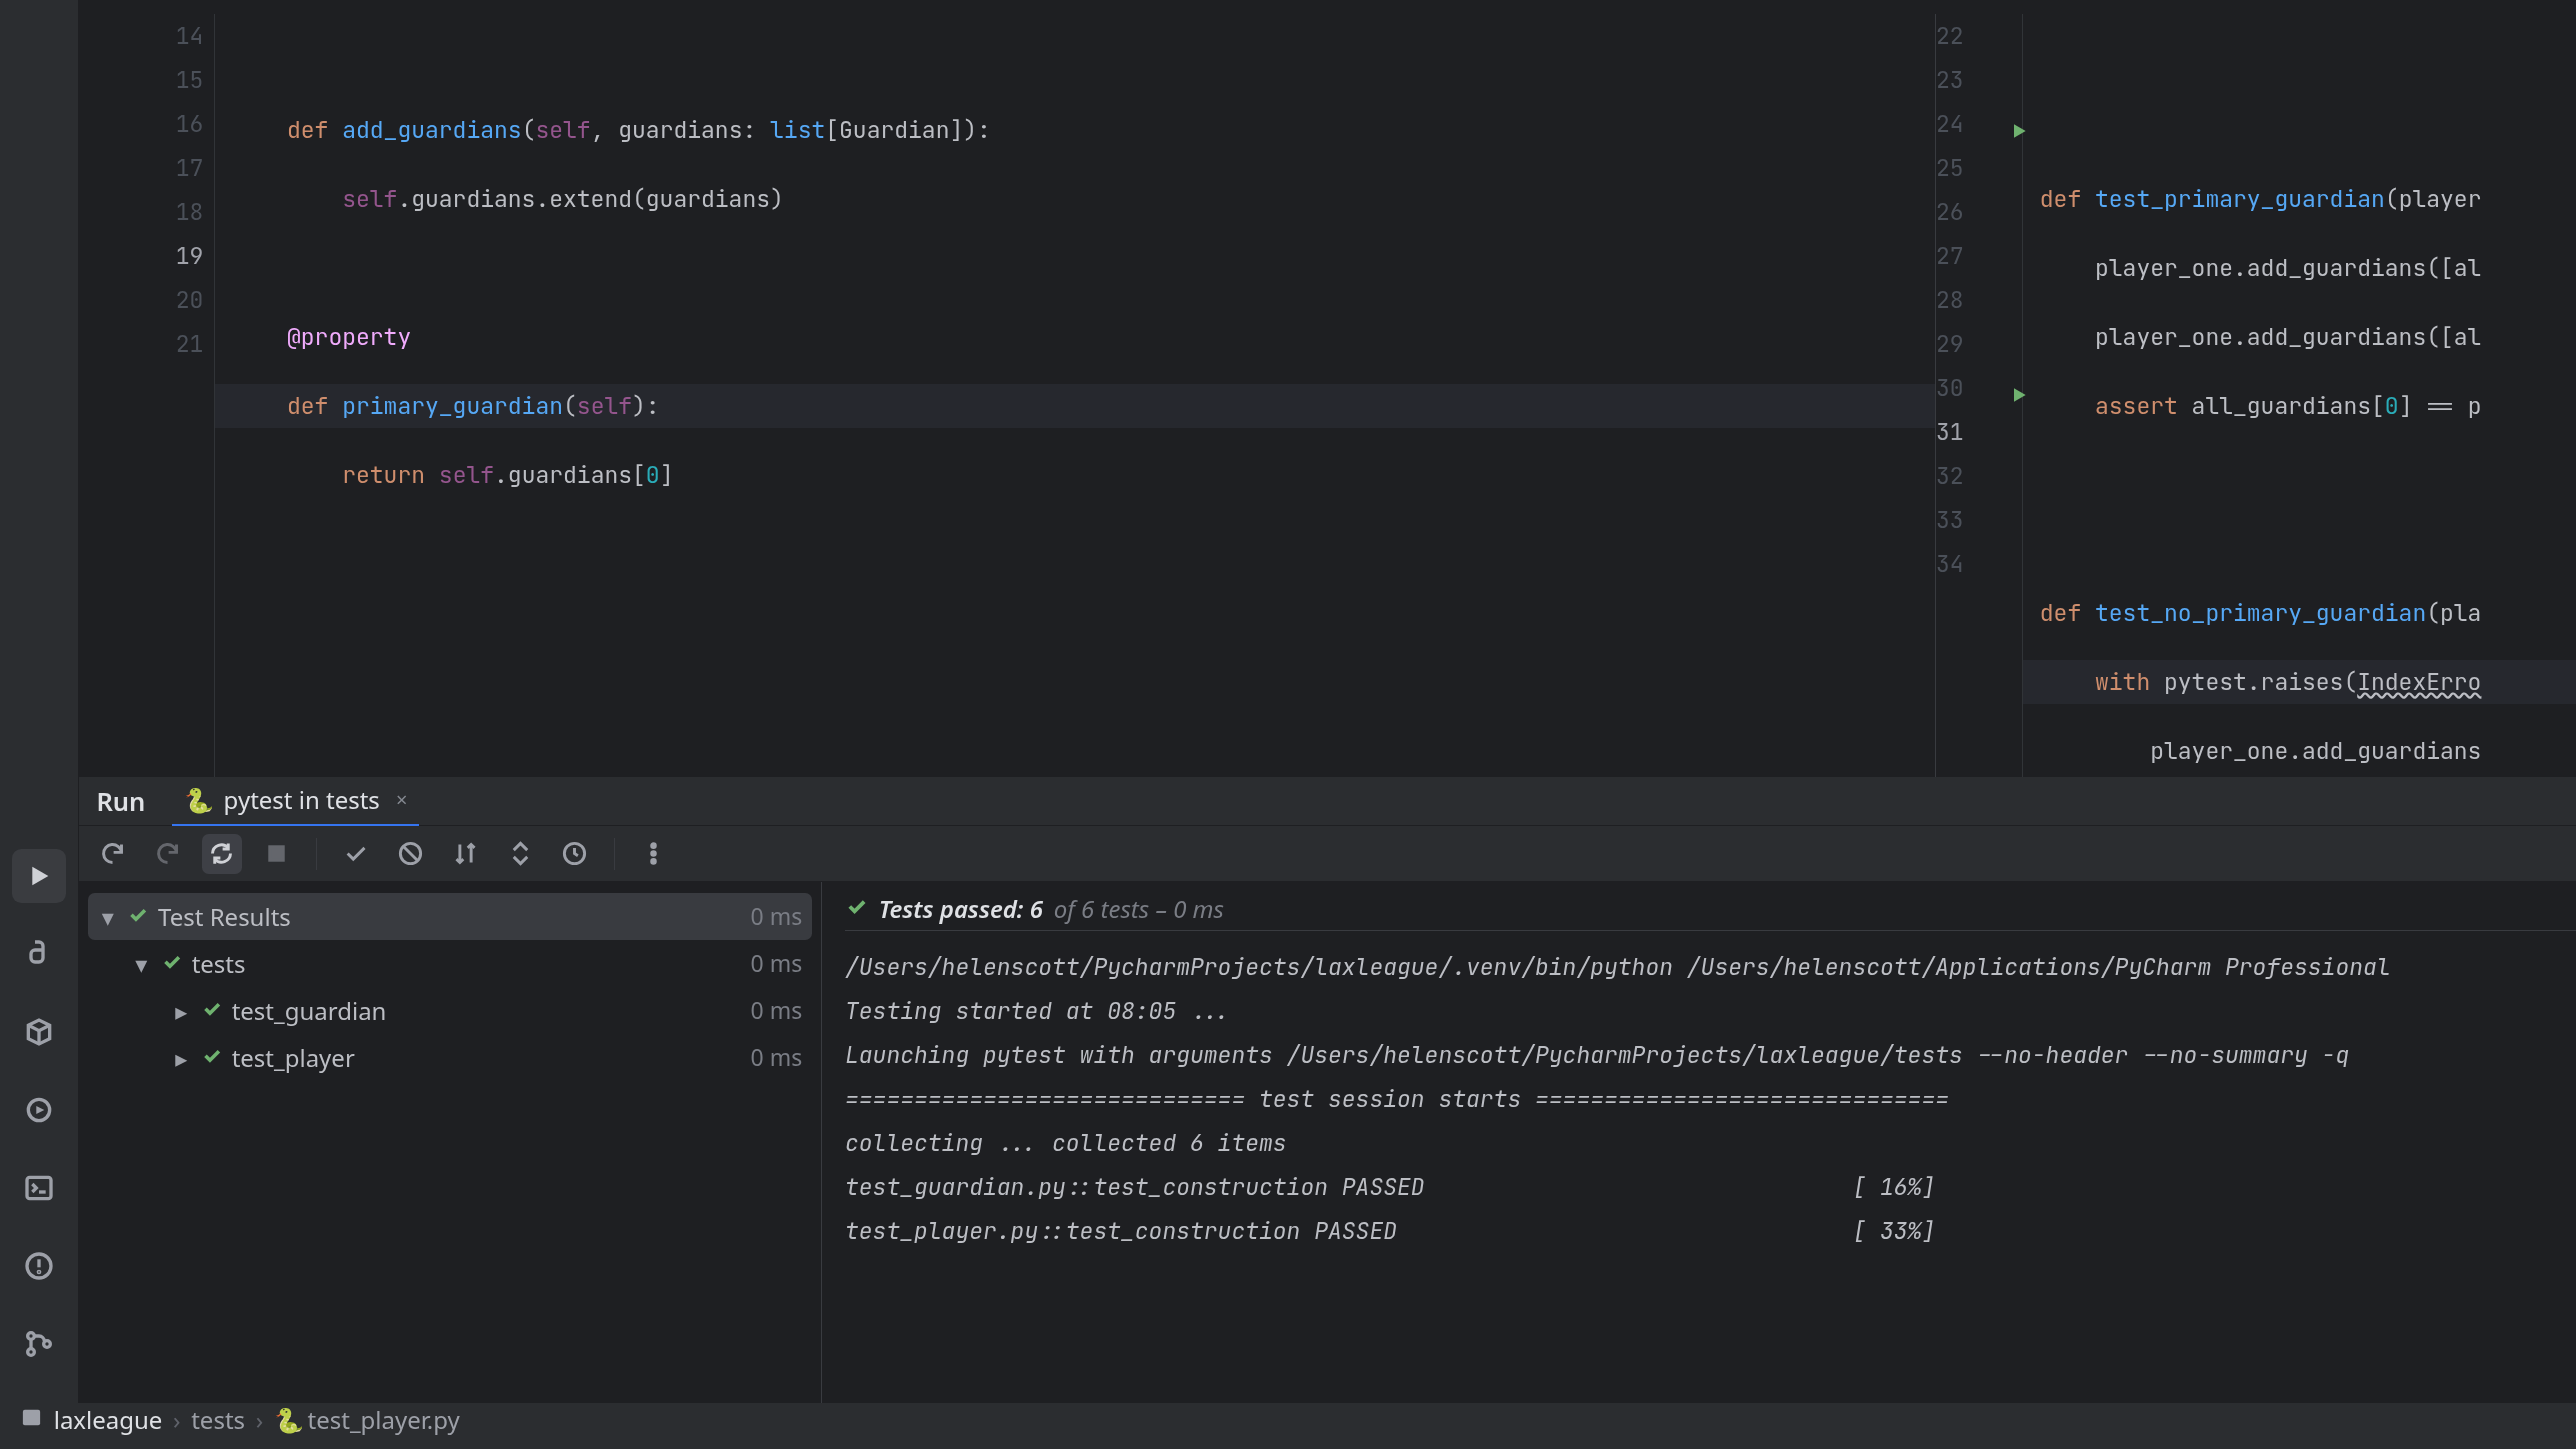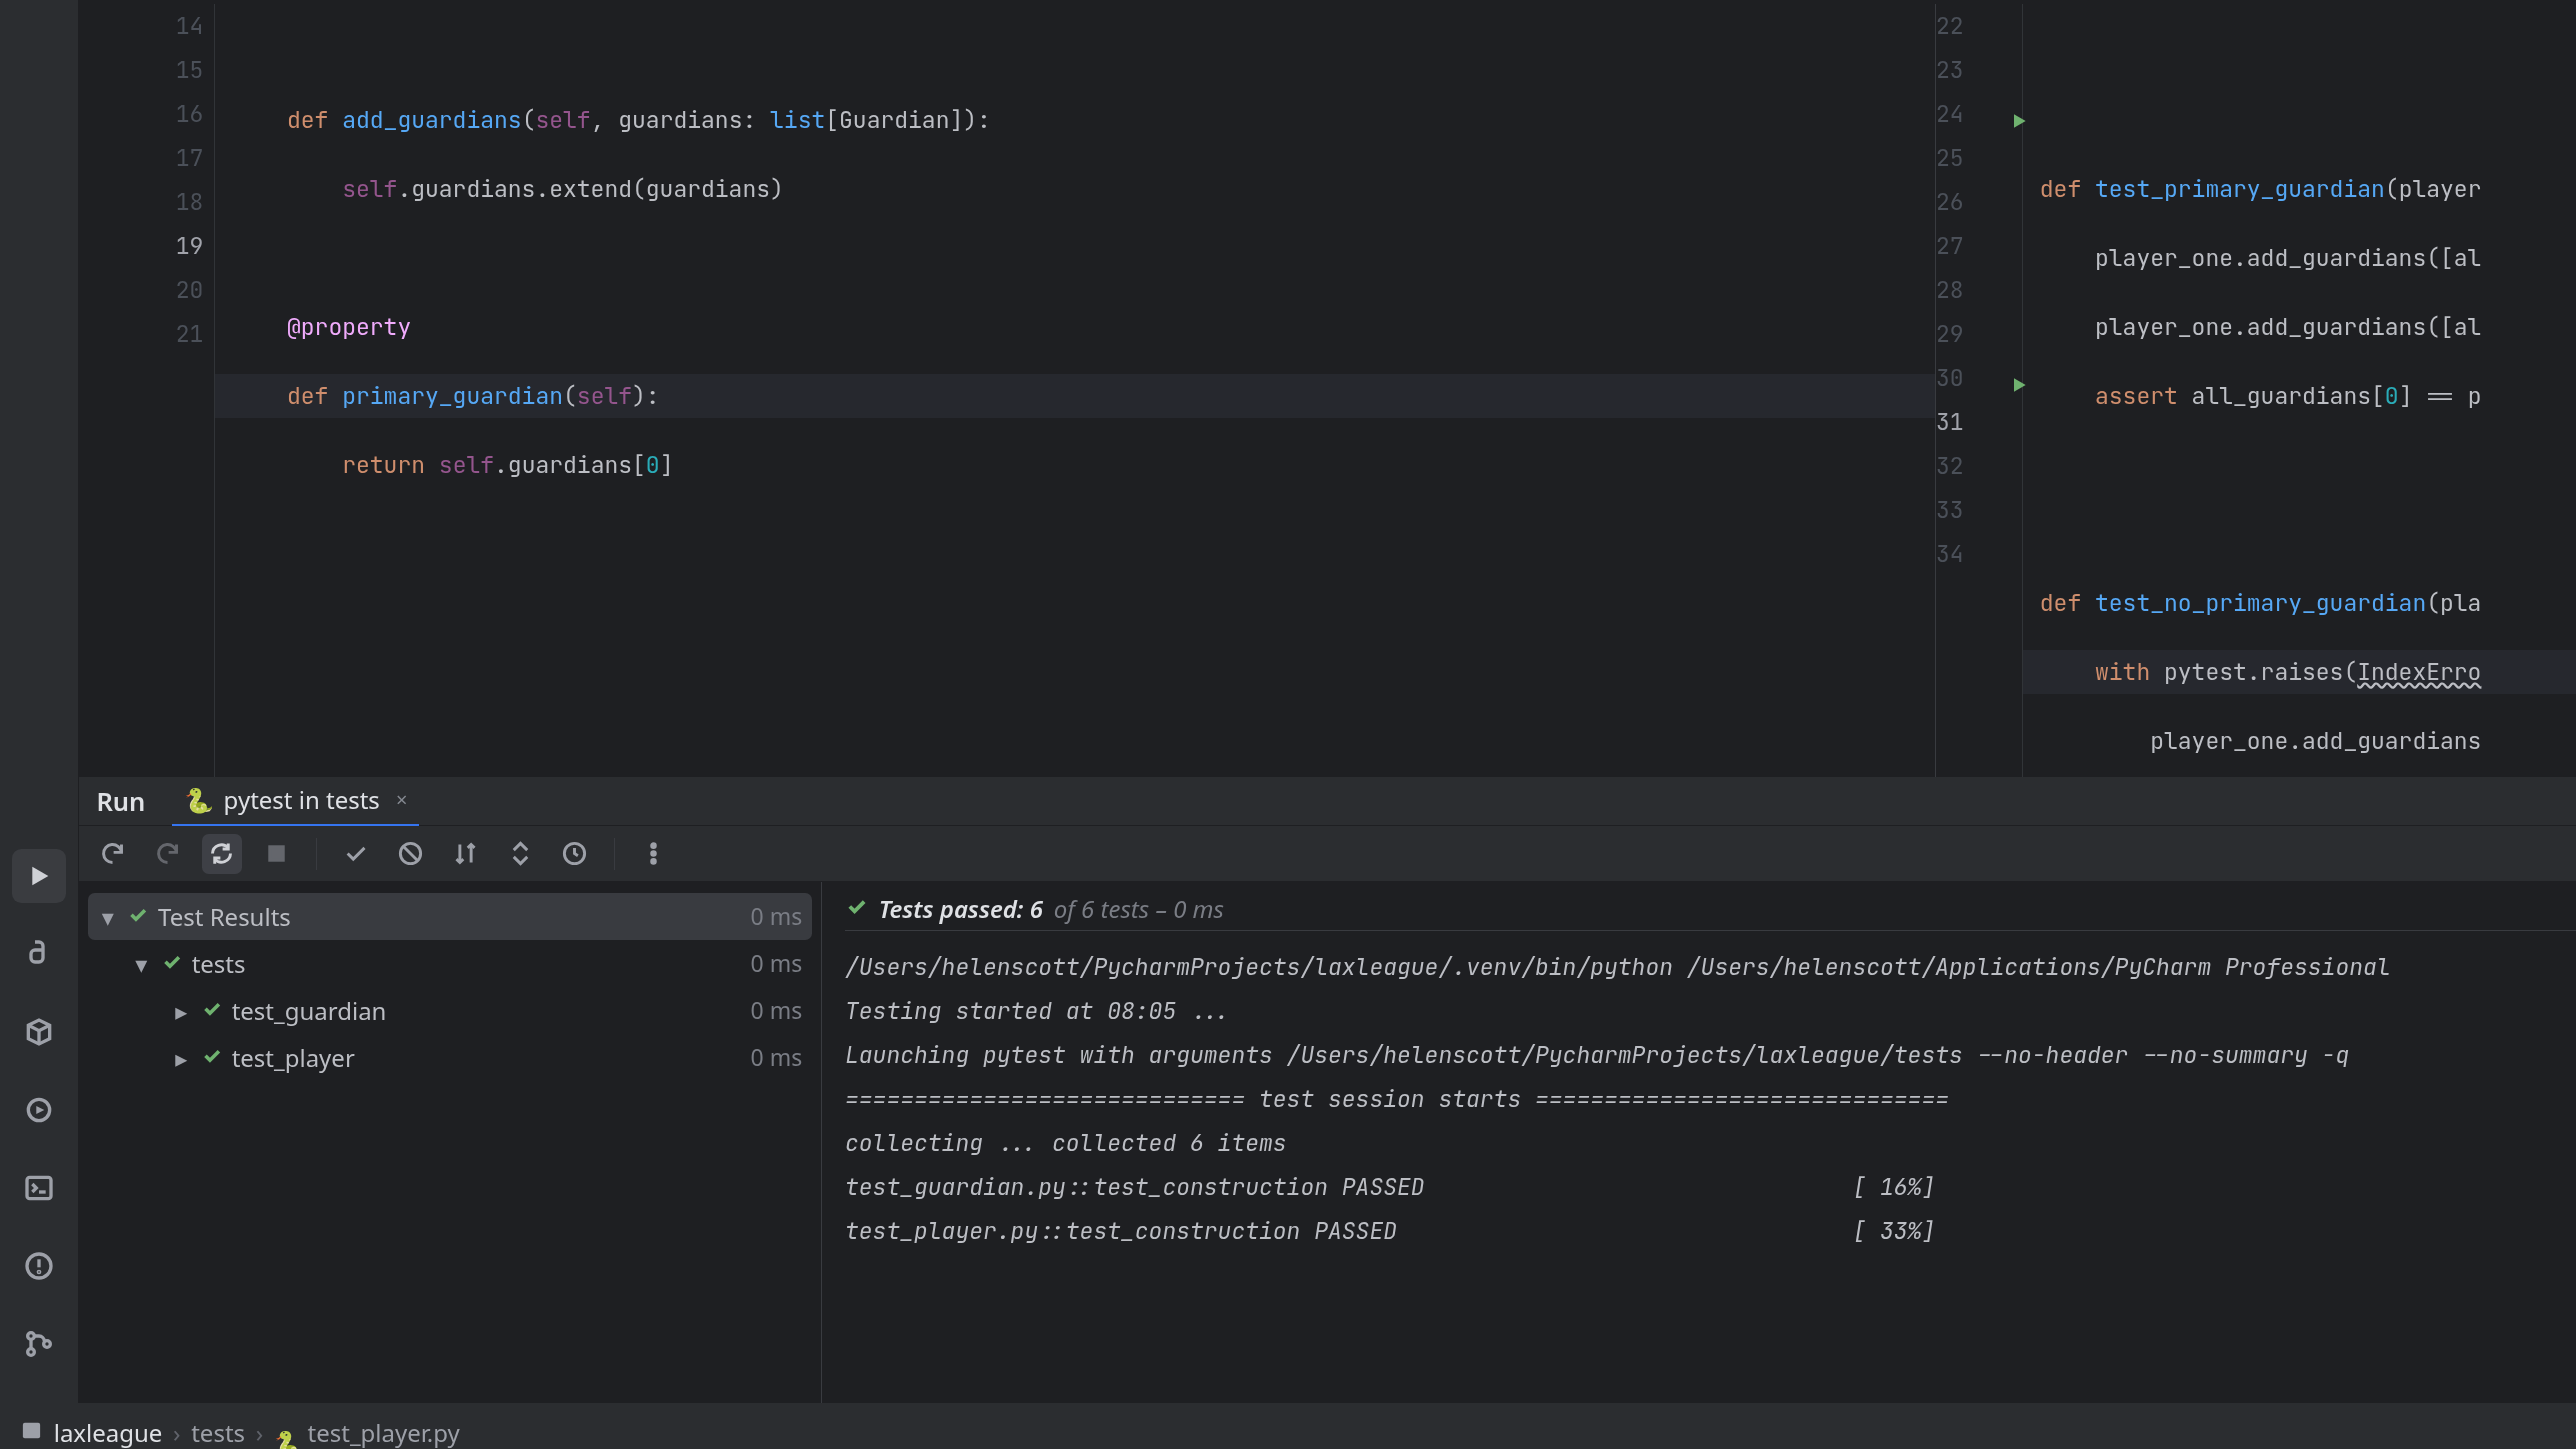--- a/index.html
+++ b/index.html
@@ -35,21 +35,21 @@
   justify-content:center;
   border-radius:9.4px;
   color:#9da0a8;
 }
 .tool-btn.active { background:#3a3c40; color:#cfd1d6; }
 .tool-btn svg { width:32px; height:32px; stroke:currentColor; stroke-width:2.5; fill:none; }
 
 
 .editors {
   position:absolute;
-  left:79px; top:4px;
+  left:79px; top:14px;
   right:0;
   height:777px;
   display:flex;
 }
 .editor-pane {
   position:relative;
   display:flex;
   overflow:hidden;
 }
 .editor-left { width:1857px; border-right:1.3px solid #393b40; }
@@ -226,21 +226,21 @@
 }
 
 
 .crumbs {
   position:absolute;
   left:0; bottom:0;
   right:0;
   height:46px;
   background:#2b2d30;
   display:flex;
-  align-items:flex-end;
+  align-items:flex-start;
   padding-left:20px;
   gap:10.7px;
   font-family:-apple-system,"Segoe UI",system-ui,sans-serif;
   font-size:24px;
   color:#9da0a8;
 }
 .crumbs .sep { color:#5f626a;}
 .crumbs .root { color:#dfe1e5;}
 .crumbs .py-ico { display:inline-flex; width:23px; height:23px; }
 

